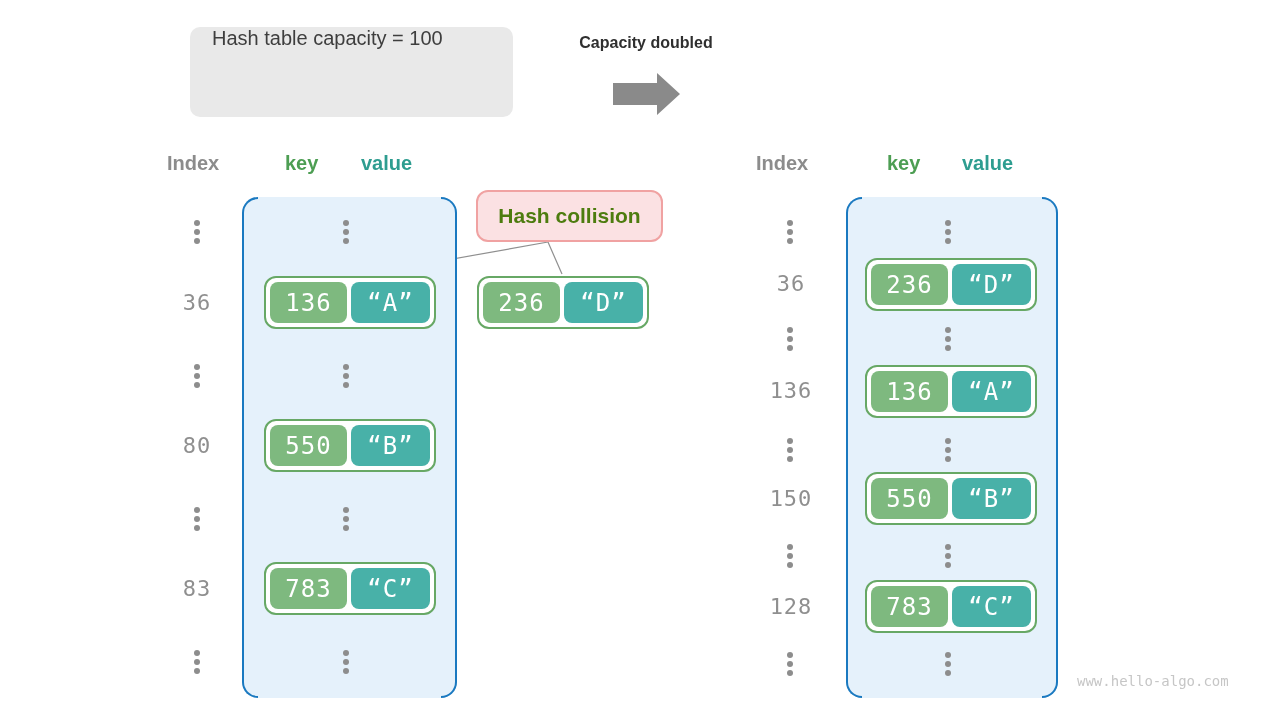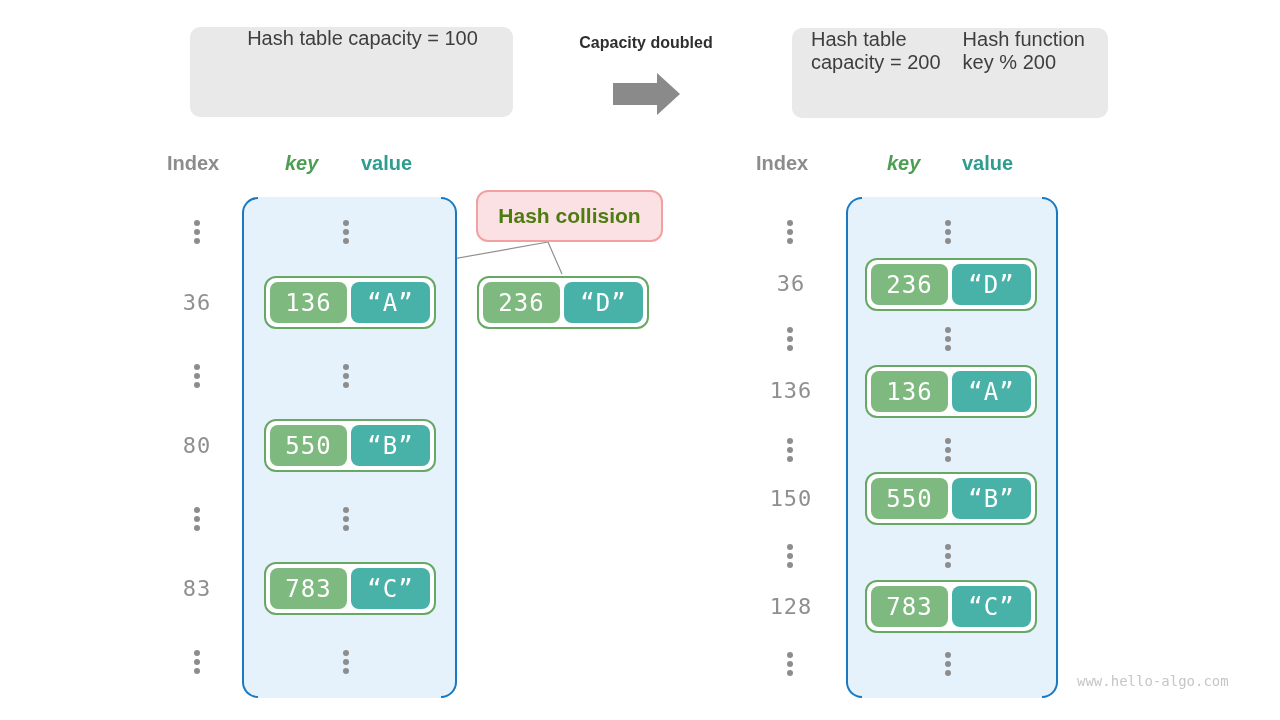--- a/index.html
+++ b/index.html
@@ -1,31 +1,31 @@
 <!DOCTYPE html>
 <html><head>
 <meta charset="utf-8">
 <style>
   html,body{margin:0;padding:0;background:#fff;}
   .canvas{position:relative;width:1280px;height:720px;background:#ffffff;overflow:hidden;
           font-family:"Liberation Sans",sans-serif;}
   .lines{position:absolute;left:0;top:0;pointer-events:none;}
 
   .infobox{position:absolute;background:#e9e9e9;border-radius:10px;color:#3e3e3e;
-           font-size:20px;display:flex;flex-direction:row;justify-content:center;
-           padding-left:22px;box-sizing:border-box;}
+           font-size:20px;display:flex;flex-direction:column;justify-content:flex-start;
+           gap:15px;padding-left:22px;box-sizing:border-box;}
   .infobox.before{left:190px;top:27px;width:323px;height:90px;}
   .infobox.after{left:792px;top:28px;width:316px;height:90px;padding-left:19px;}
 
   .cap-label{position:absolute;left:546px;top:34px;width:200px;text-align:center;
              font-weight:bold;font-size:16px;color:#2f2f2f;}
   .arrow{position:absolute;left:613px;top:72px;width:68px;height:45px;}
 
   .hdr{position:absolute;top:152px;font-weight:bold;font-size:20px;color:#8c8c8c;}
-  .hdr.key{color:#4d9e53;font-style:italic;}
+  .hdr.key{color:#4d9e53;}
   .hdr.value{color:#2e9d90;}
 
   .table{position:absolute;top:197px;height:501px;background:#e5f1fb;border-radius:16px;}
   .table.before{left:242px;width:215px;}
   .table.after{left:846px;width:212px;}
   .table::before,.table::after{content:"";position:absolute;top:0;bottom:0;width:16px;
            border:2.5px solid #1a79c0;box-sizing:border-box;}
   .table::before{left:0;border-right:none;border-radius:16px 0 0 16px;}
   .table::after{right:0;border-left:none;border-radius:0 16px 16px 0;}
 
@@ -57,24 +57,20 @@
 <div class="canvas">
 
   <svg class="lines" width="1280" height="720">
     <line x1="548" y1="242" x2="352" y2="277" stroke="#8f8f8f" stroke-width="1.2"></line>
     <line x1="548" y1="242" x2="562" y2="274" stroke="#8f8f8f" stroke-width="1.2"></line>
   </svg>
 
   <div class="infobox before">
     <div>Hash table capacity = 100</div>
   </div>
-  <div class="infobox after">
-    <div>Hash table capacity = 200</div>
-    <div>Hash function key % 200</div>
-  </div>
 
   <div class="cap-label">Capacity doubled</div>
   <div class="arrow">
     <svg width="68" height="45" viewBox="0 0 68 45">
       <polygon points="0,11 44,11 44,1 67,22 44,43 44,33 0,33" fill="#8a8a8a"></polygon>
     </svg>
   </div>
 
   <span class="hdr" style="left:167px">Index</span>
   <span class="hdr key" style="left:285px">key</span>

